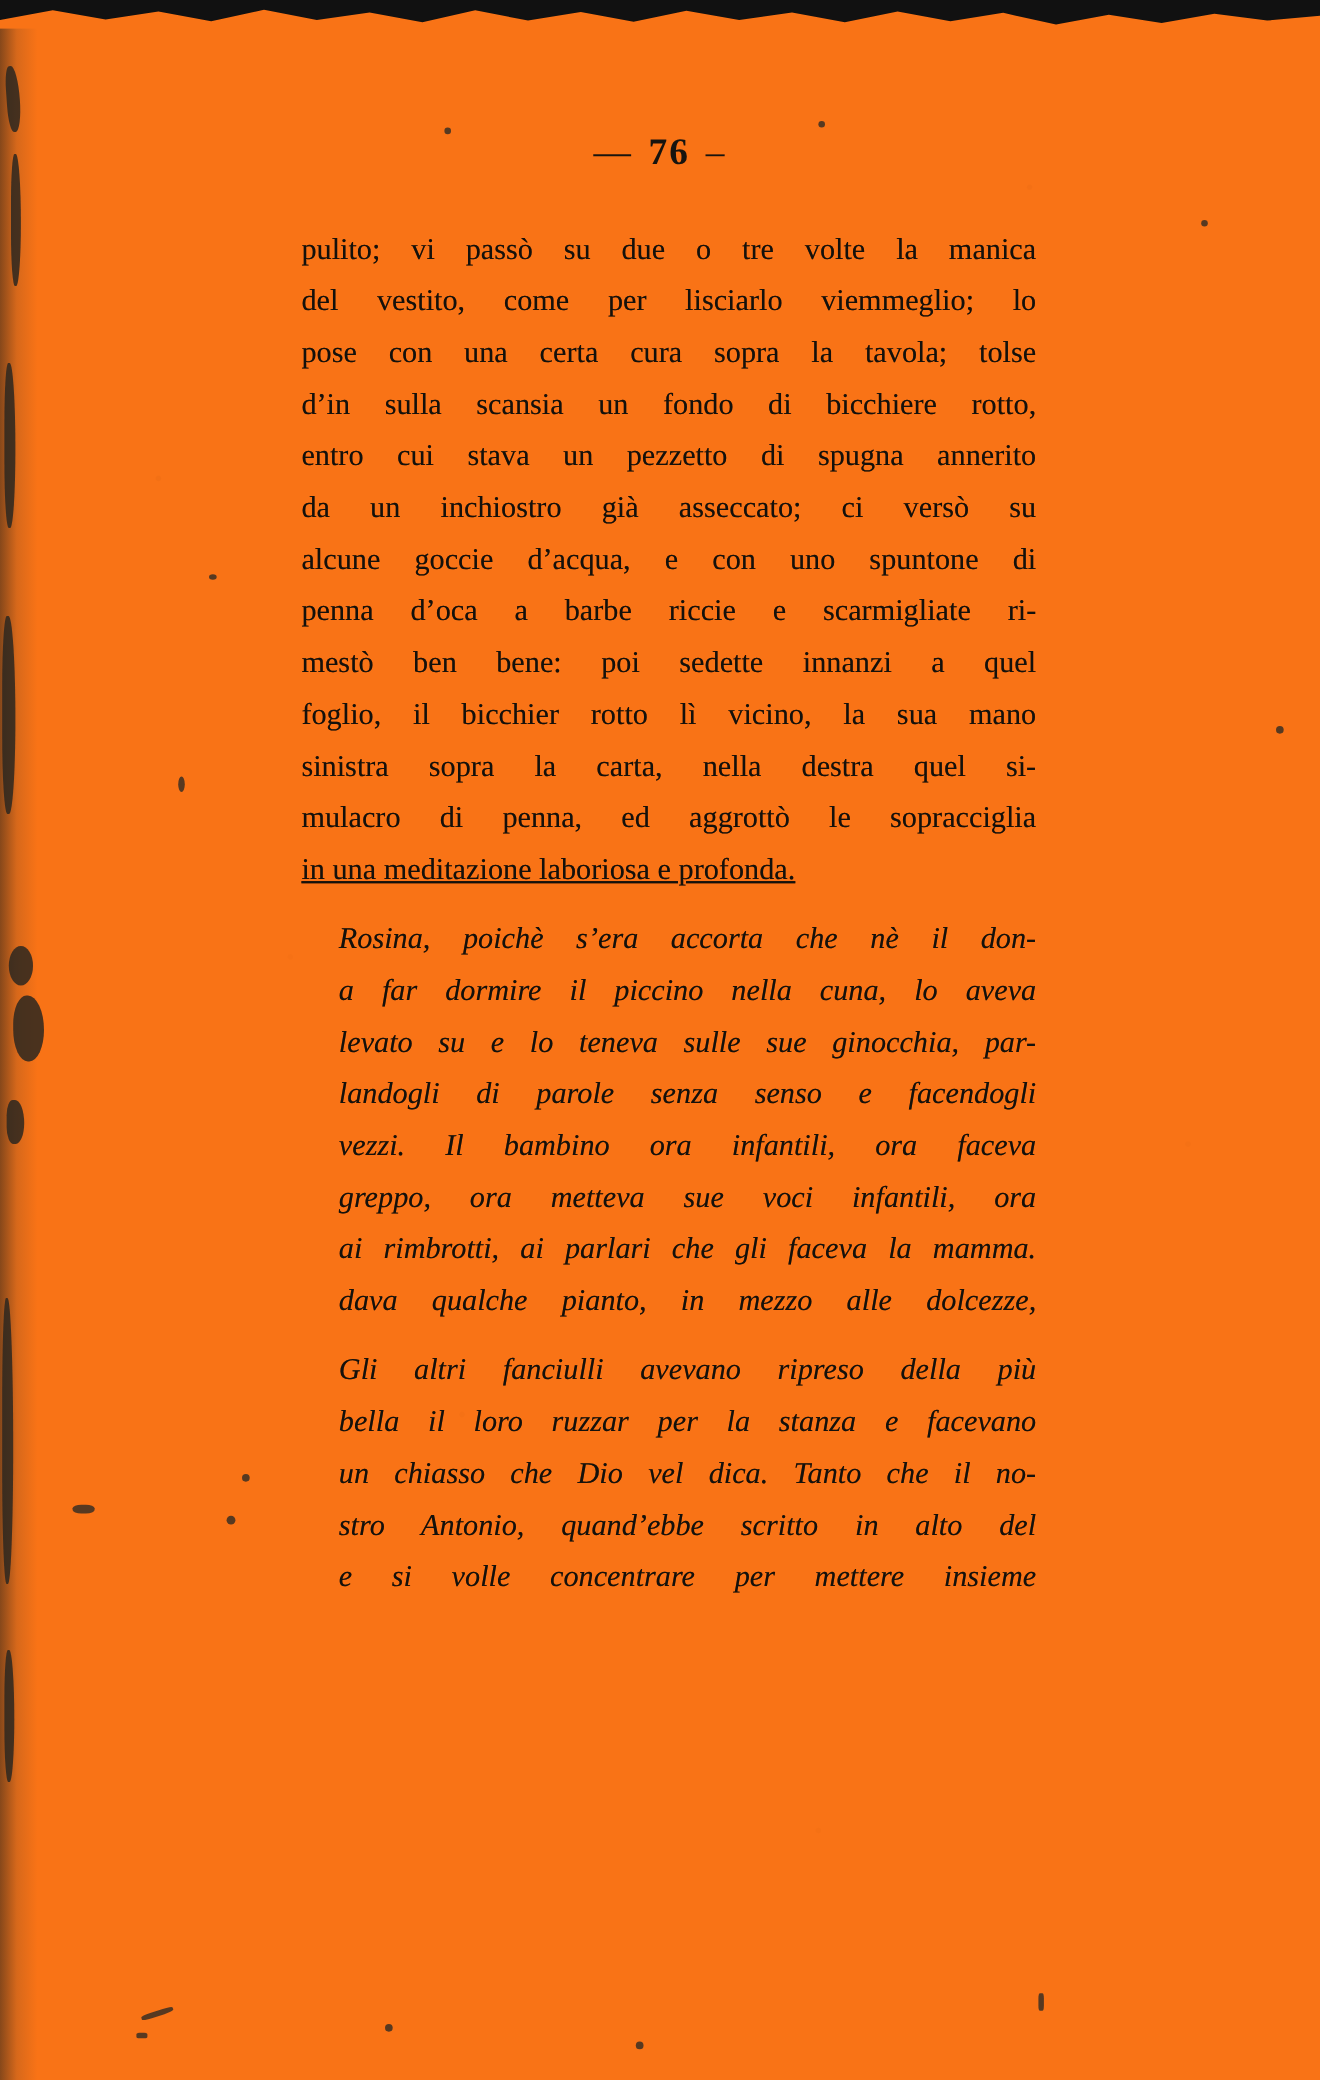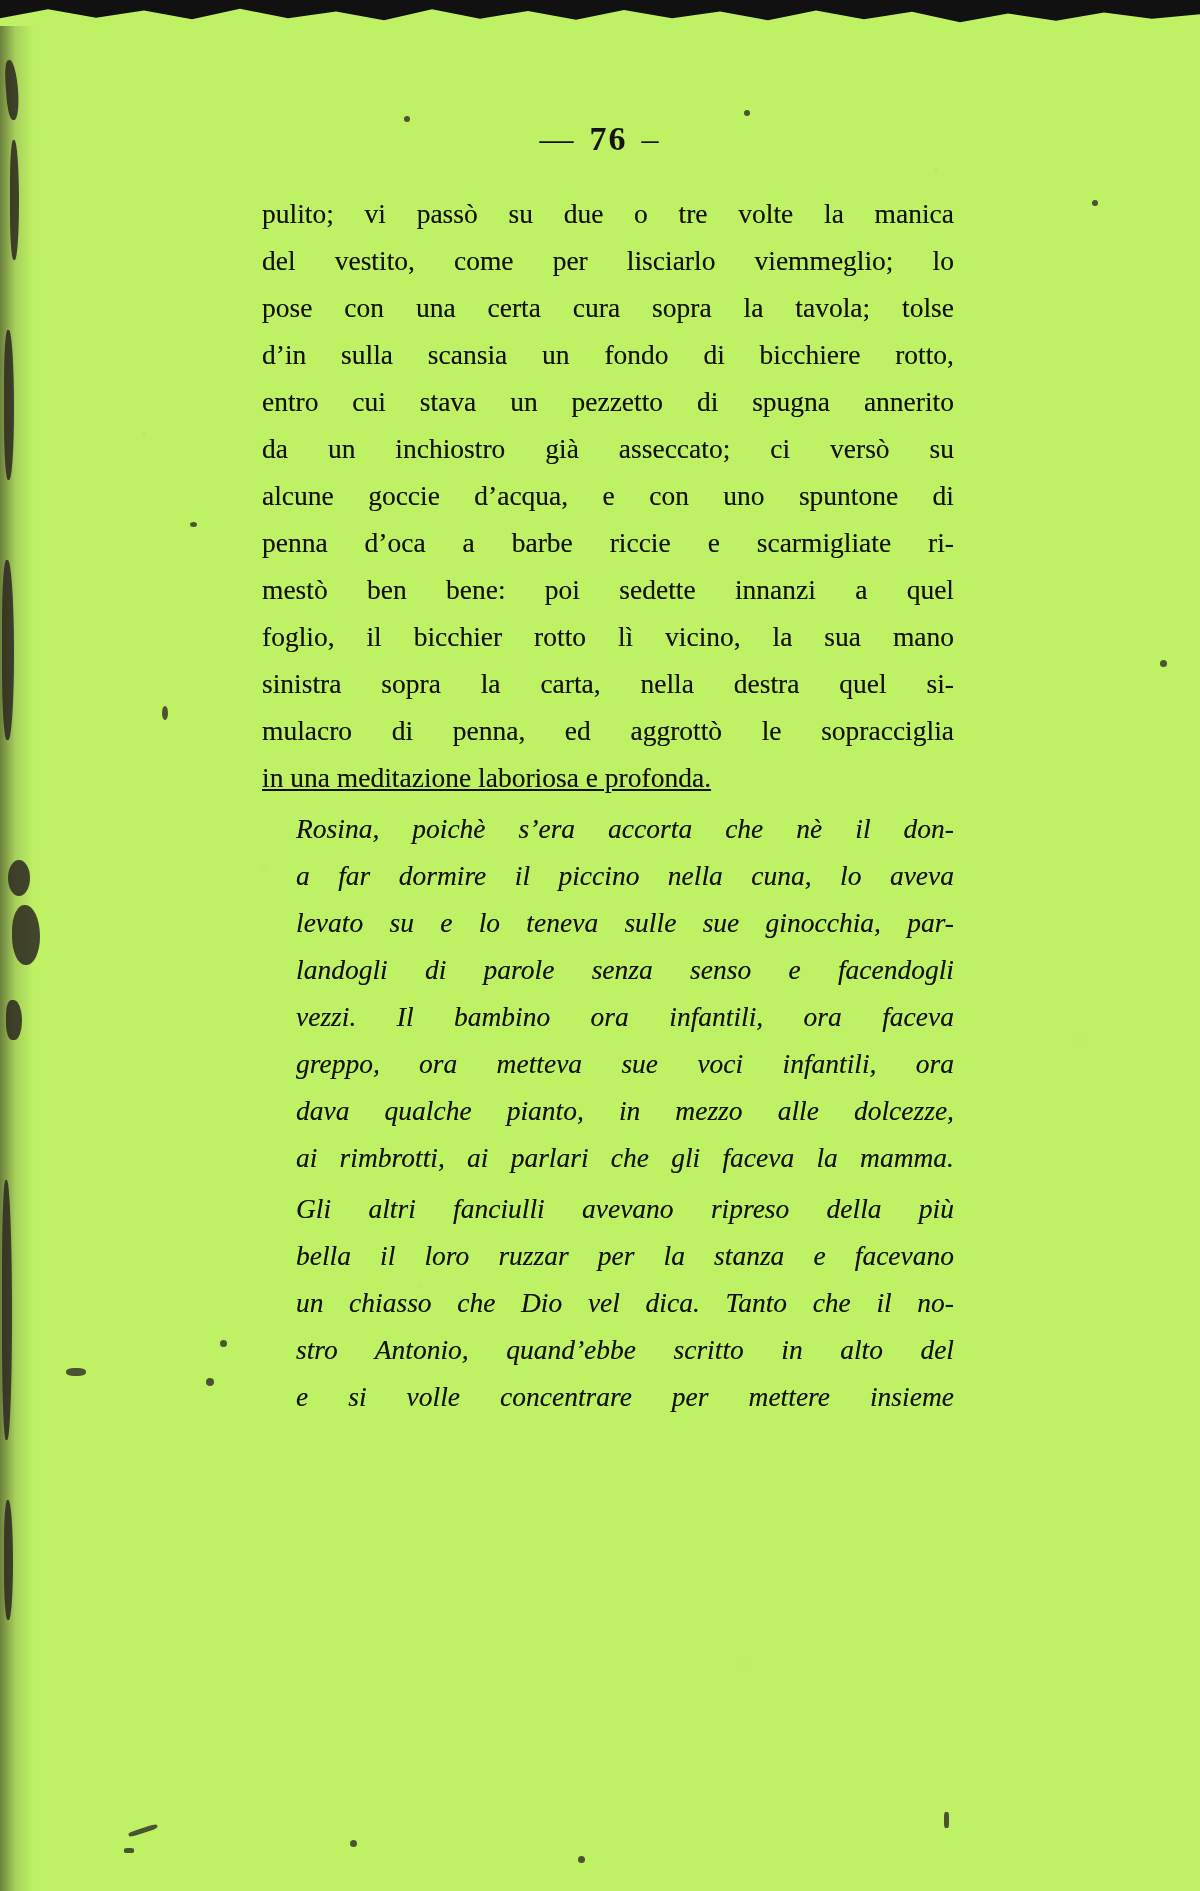--- a/index.html
+++ b/index.html
@@ -12,21 +12,21 @@
     height: 1891px;
     overflow: hidden;
     font-family: "Liberation Serif", serif;
   }
 
   
   .scan {
     position: relative;
     width: 1200px;
     height: 1891px;
-    background: #bef264;
+    background: #f97316;
   }
 
   
   .grain {
     position: absolute;
     inset: 0;
     pointer-events: none;
     opacity: .35;
     background:
       radial-gradient(circle at 12% 23%, rgba(0,0,0,.07) 0 2px, transparent 3px),
@@ -104,21 +104,21 @@
     position: absolute;
     top: 186px;
     left: 258px;
     width: 700px;
     color: #14110c;
     font-size: 27.5px;
     line-height: 47px;
     text-align: justify;
     font-family: "Liberation Serif", serif;
   }
-  .para { margin: 4px; }
+  .para { margin: 16px; }
   .para + .para { text-indent: 34px; font-style: italic; }
   .line {
     display: block;
     white-space: nowrap;
   }
   
   .line.j {
     text-align: justify;
     text-align-last: justify;
     white-space: normal;
@@ -188,22 +188,22 @@
       <span class="line last">in una meditazione laboriosa e profonda.</span>
     </p>
 
     <p class="para">
       <span class="line j indent">Rosina, poichè s’era accorta che nè il don-</span>
       <span class="line j">a far dormire il piccino nella cuna, lo aveva</span>
       <span class="line j">levato su e lo teneva sulle sue ginocchia, par-</span>
       <span class="line j">landogli di parole senza senso e facendogli</span>
       <span class="line j">vezzi. Il bambino ora infantili, ora faceva</span>
       <span class="line j">greppo, ora metteva sue voci infantili, ora</span>
+      <span class="line j">ai rimbrotti, ai parlari che gli faceva la mamma.</span>
       <span class="line j">dava qualche pianto, in mezzo alle dolcezze,</span>
-      <span class="line j">ai rimbrotti, ai parlari che gli faceva la mamma.</span>
     </p>
 
     <p class="para">
       <span class="line j indent">Gli altri fanciulli avevano ripreso della più</span>
       <span class="line j">bella il loro ruzzar per la stanza e facevano</span>
       <span class="line j">un chiasso che Dio vel dica. Tanto che il no-</span>
       <span class="line j">stro Antonio, quand’ebbe scritto in alto del</span>
       <span class="line j">e si volle concentrare per mettere insieme</span>
     </p>
 

